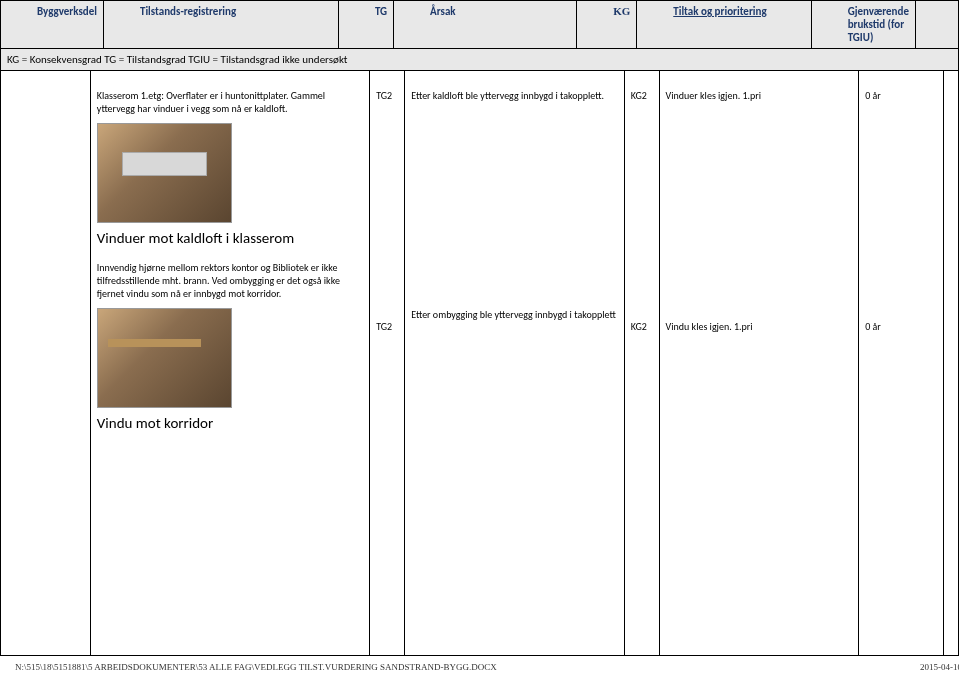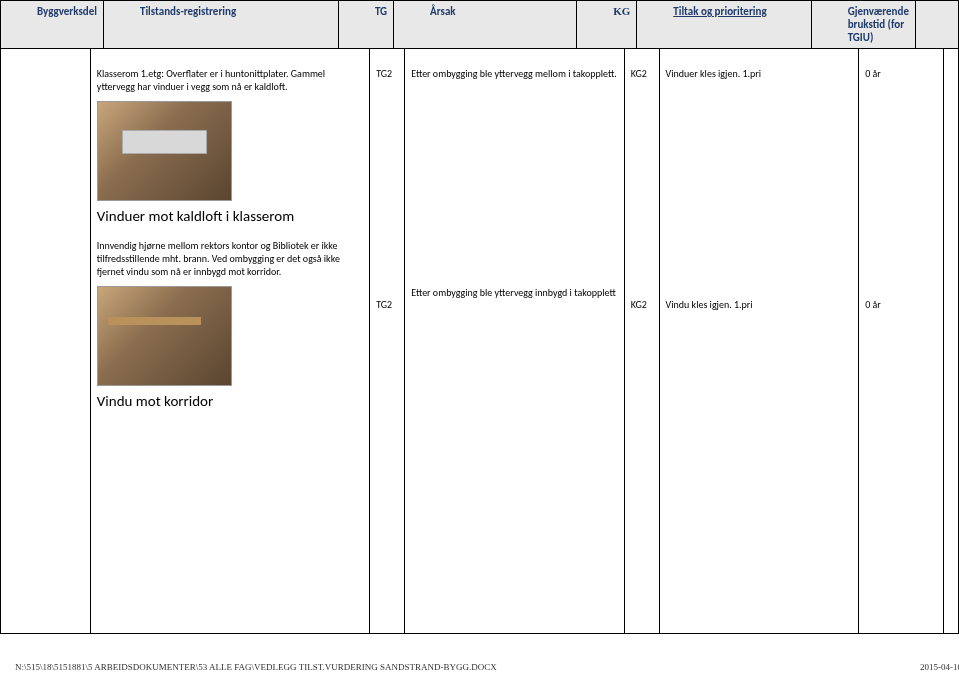--- a/index.html
+++ b/index.html
@@ -113,20 +113,23 @@
       <tr class="header-row1">
     <td class="col-byggverksdel">Byggverksdel</td>
     <td class="col-tilstand">Tilstands-registrering</td>
     <td class="col-tg">TG</td>
     <td class="col-arsak">Årsak</td>
     <td class="col-kg">KG</td>
     <td class="col-tiltak">Tiltak og prioritering</td>
     <td class="col-brukstid">Gjenværende brukstid (for TGIU)</td>
     <td class="col-last"></td>
   </tr>
+  <tr class="header-row2">
+    <td colspan="8">KG = Konsekvensgrad  TG = Tilstandsgrad  TGIU = Tilstandsgrad ikke undersøkt</td>
+  </tr>
 </tbody>
   </table>
 
 <div class="content-wrapper">
   <div class="content-inner">
 
     <div class="content-col byggverksdel"></div>
 
     <div class="content-col tilstand">
       <div class="para">Klasserom 1.etg: Overflater er i huntonittplater. Gammel yttervegg har vinduer i vegg som nå er kaldloft.</div>
@@ -140,21 +143,21 @@
       </div>
     </div>
 
     <div class="content-col tg">
       <div class="para">TG2</div>
       <div style="height:210px"></div>
       <div class="para">TG2</div>
     </div>
 
     <div class="content-col arsak">
-      <div class="para">Etter ombygging ble yttervegg mellom i takopplett.</div>
+      <div class="para">Etter kaldloft ble yttervegg innbygd i takopplett.</div>
       <div style="height:198px"></div>
       <div class="para">Etter ombygging ble yttervegg innbygd i takopplett</div>
     </div>
 
     <div class="content-col kg">
       <div class="para">KG2</div>
       <div style="height:210px"></div>
       <div class="para">KG2</div>
     </div>
 

